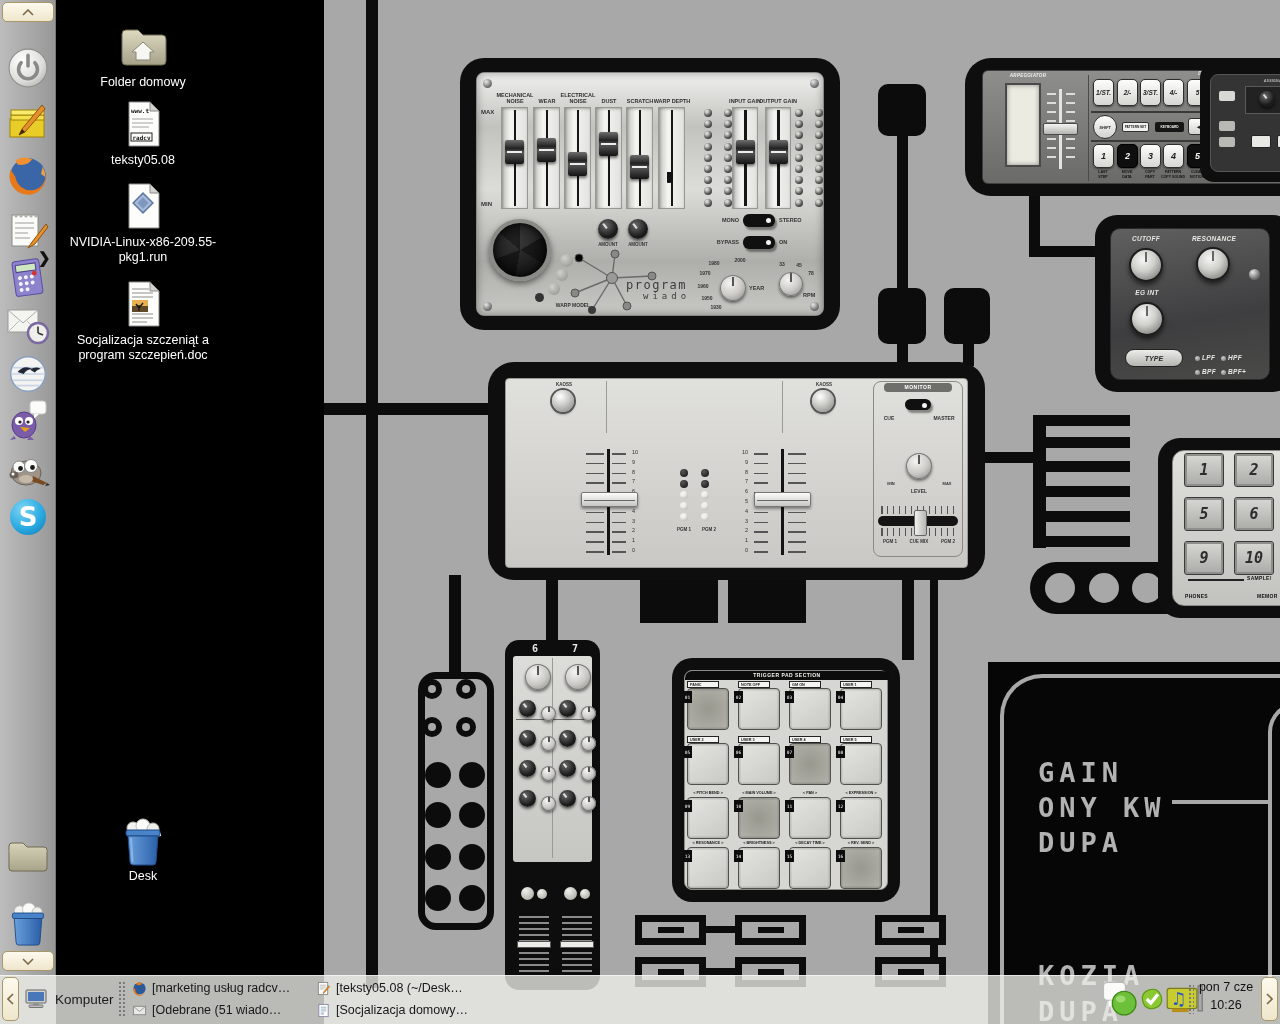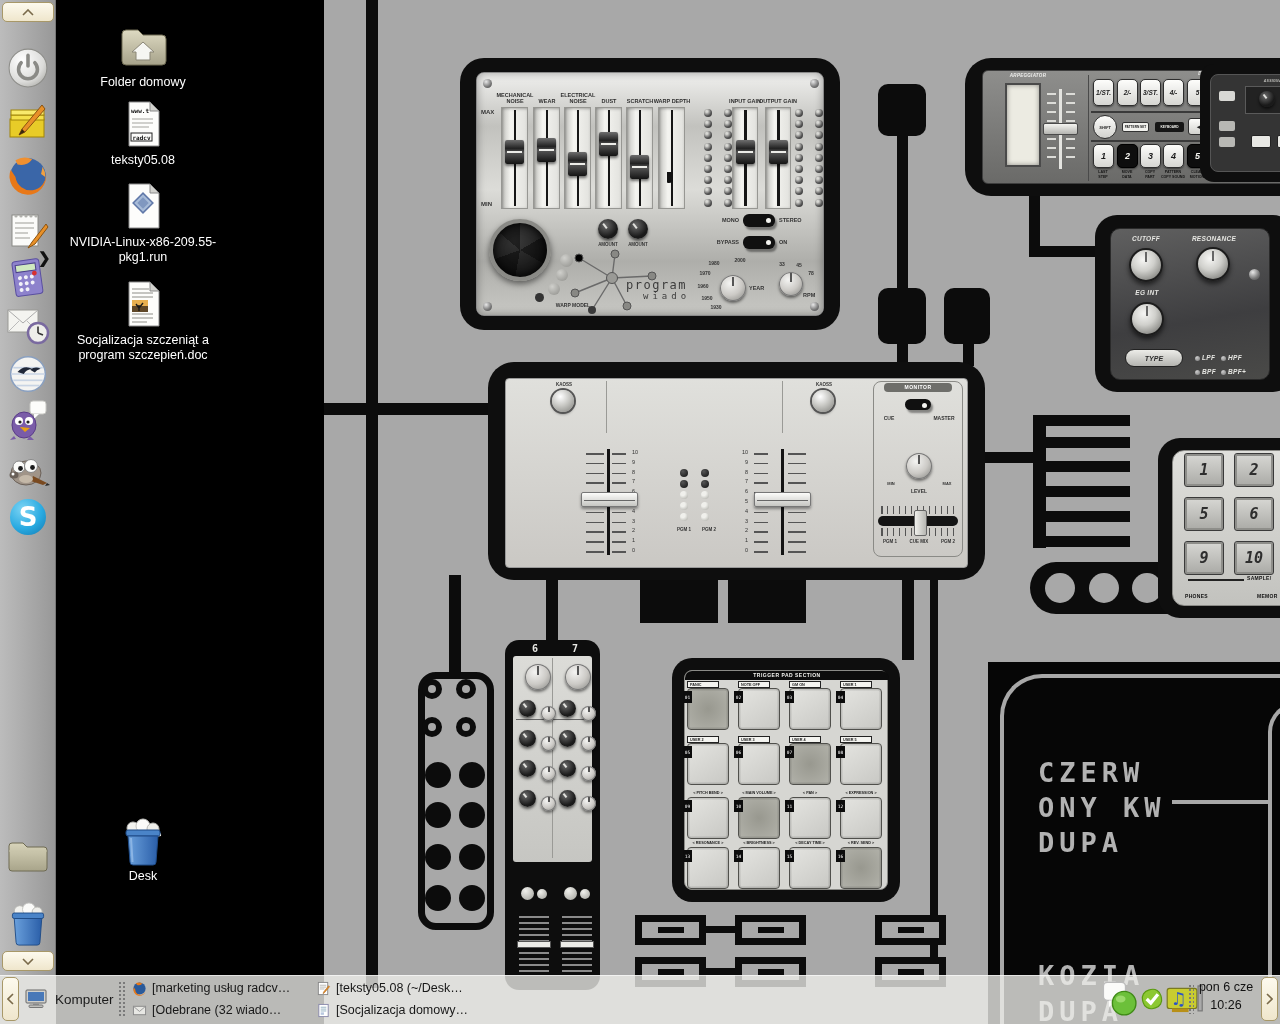--- a/index.html
+++ b/index.html
@@ -148,21 +148,21 @@
     <div class="cable" style="left:222px;top:575px;width:12px;height:67px"></div>
     <div class="cable" style="left:578px;top:578px;width:12px;height:82px"></div>
     <div class="cable" style="left:606px;top:578px;width:8px;height:340px"></div>
     <div class="cable" style="left:316px;top:578px;width:78px;height:45px"></div>
     <div class="cable" style="left:404px;top:578px;width:78px;height:45px"></div>
 
     <div id="poster">
       <div class="pframe" style="left:12px;top:12px;width:620px;height:350px;border-radius:42px 0 0 0"></div>
       <div class="pframe" style="left:280px;top:40px;width:340px;height:290px;border-radius:30px 0 0 0"></div>
       <div class="abs" style="left:184px;top:138px;width:96px;height:4px;background:#a8a8a8"></div>
-      <div class="poster-line" style="left:50px;top:95px">CZERW</div>
+      <div class="poster-line" style="left:50px;top:95px">GAIN</div>
       <div class="poster-line" style="left:50px;top:130px">ONY KW</div>
       <div class="poster-line" style="left:50px;top:165px">DUPA</div>
       <div class="poster-line" style="left:50px;top:298px">KOZIA</div>
       <div class="poster-line" style="left:50px;top:334px">DUPA</div>
     </div>
 
     <div id="cboxes">
         <div class="cbox" style="left: 311px; top: 915px;">
           <i></i>
         </div>
@@ -989,21 +989,21 @@
           </span>
           <span>[teksty05.08 (~/Desk…</span>
         </div>
         <div class="task" style="left: 132px; top: 25px;">
           <span>
             <svg width="15" height="15" viewBox="0 0 16 16">
               <rect x="1.5" y="3.5" width="13" height="9" fill="#e8e8e4" stroke="#888"></rect>
               <path d="M1.5 3.5 L8 9 L14.5 3.5" fill="none" stroke="#999"></path>
             </svg>
           </span>
-          <span>[Odebrane (32 wiado…</span>
+          <span>[Odebrane (51 wiado…</span>
         </div>
         <div class="task" style="left: 316px; top: 25px;">
           <span>
             <svg width="15" height="15" viewBox="0 0 16 16">
               <rect x="3" y="1.5" width="10" height="13" fill="#fff" stroke="#88a"></rect>
               <path d="M5 4.5 h6 M5 6.5 h6 M5 8.5 h6" stroke="#8ab" stroke-width=".9"></path>
               <rect x="5" y="10" width="3.5" height="2.6" fill="#b8c8e0"></rect>
             </svg>
           </span>
           <span>[Socjalizacja domowy…</span>
@@ -1028,21 +1028,21 @@
           <svg width="38" height="34" viewBox="0 0 32 28">
             <rect x="1" y="5" width="25" height="17" rx="2" fill="#c8cc30" stroke="#7a7a20"></rect>
             <rect x="27" y="3" width="3.5" height="21" fill="#aaa" stroke="#777"></rect>
             <text x="4" y="19" font-size="15" fill="#2a52c8" font-family="DejaVu Sans">♫</text>
             <rect x="5" y="22" width="14" height="3" fill="#b89018"></rect>
           </svg>
         </span>
     </div>
     <div class="tb-handle" style="left:1188px;top:9px;width:6px;height:30px"></div>
     <div id="clock">
-      <div>pon 6 cze</div>
+      <div>pon 7 cze</div>
       <div>10:26</div>
     </div>
     <div class="cream-btn" style="left:1261px;top:2px;width:17px;height:44px">
         <svg width="7" height="12" viewBox="0 0 7 12">
           <path d="M1 1 L6 6 L1 11" stroke="#7a6a4a" stroke-width="1.6" fill="none"></path>
         </svg>
       </div>
   </div>
 
 </div>

